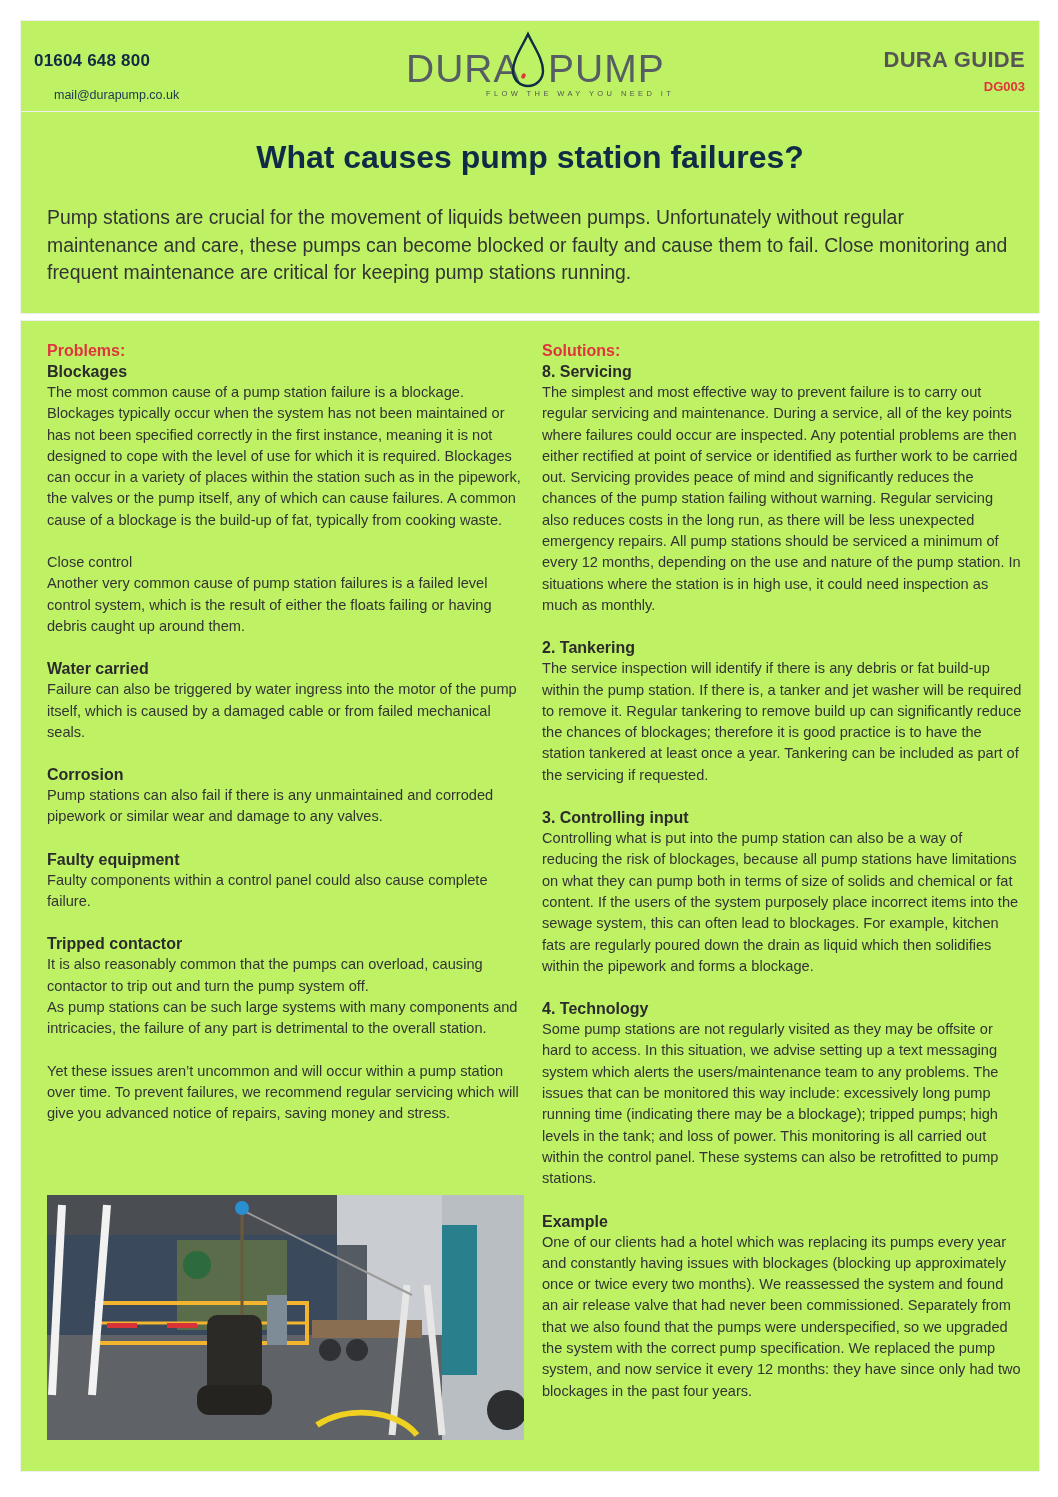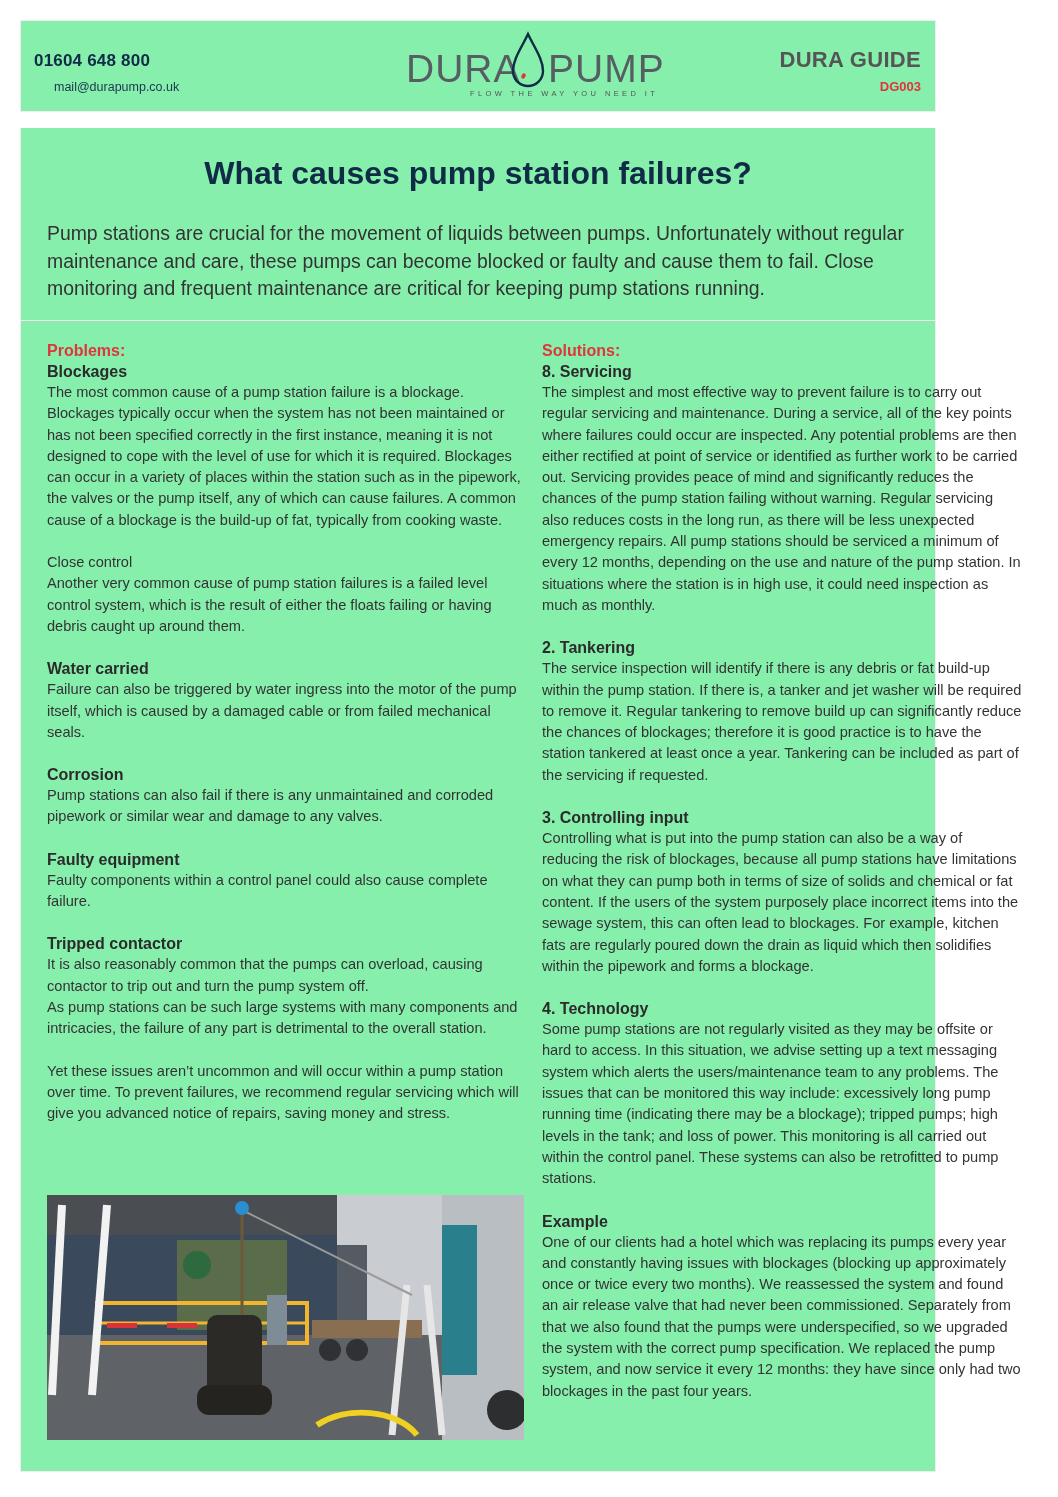--- a/index.html
+++ b/index.html
@@ -1,33 +1,33 @@
 <!DOCTYPE html>
 <html><head>
 <meta charset="utf-8">
 <style>
   * { box-sizing: border-box; margin: 0; padding: 0; }
   html, body { width: 1058px; height: 1497px; background: #ffffff; }
   body { font-family: "Liberation Sans", "DejaVu Sans", sans-serif; color: #2b2b2b; position: relative; overflow: hidden; }
 
-  .panel { position: absolute; left: 20px; width: 916px; background: #86efac; border: 1px solid #efefef; }
+  .panel { position: absolute; left: 20px; width: 1020px; background: #bef264; border: 1px solid #efefef; }
   .header { top: 20px; height: 92px; }
-  .intro { top: 128px; height: 202px; border-top: none; }
+  .intro { top: 112px; height: 202px; border-top: none; }
   .content { top: 320px; height: 1152px; }
 
   .contact { position: absolute; left: 13px; top: 30px; }
   .phone { font-size: 17px; font-weight: bold; color: #0f2b45; letter-spacing: 0.2px; }
-  .email { font-size: 12.5px; color: #1c3550; margin-top: 9px; padding-left: 20px; }
+  .email { font-size: 12.5px; color: #1c3550; margin-top: 17px; padding-left: 20px; }
 
   .logo { position: absolute; left: 385px; top: 10px; width: 252px; height: 78px; }
   .logo-word { position: absolute; top: 16px; font-size: 39px; color: #565e63; letter-spacing: 1px; font-weight: normal; }
   .logo-left { left: 0px; }
   .logo-right { left: 142px; }
   .logo-drop { position: absolute; left: 104px; top: 0px; width: 36px; height: 60px; }
-  .tagline { position: absolute; left: 16px; top: 58px; font-size: 7.5px; letter-spacing: 3.4px; color: #555; white-space: nowrap; padding-left: 48px; }
+  .tagline { position: absolute; left: 32px; top: 58px; font-size: 7.5px; letter-spacing: 3.4px; color: #555; white-space: nowrap; padding-left: 48px; }
 
   .guide { position: absolute; right: 14px; top: 26px; text-align: right; }
   .guide-title { font-size: 22px; font-weight: bold; color: #555555; letter-spacing: 0.3px; }
   .guide-code { font-size: 13px; font-weight: bold; color: #e0353c; margin-top: 6px; }
 
   .page-title { position: absolute; left: 0; right: 0; top: 27px; text-align: center; font-size: 32px; font-weight: bold; color: #0f2b45; }
   .intro-text { position: absolute; left: 26px; right: 30px; top: 92px; font-size: 19.4px; line-height: 27.5px; color: #333; }
 
   .col { position: absolute; top: 19px; width: 478px; }
   .col-left { left: 26px; }

